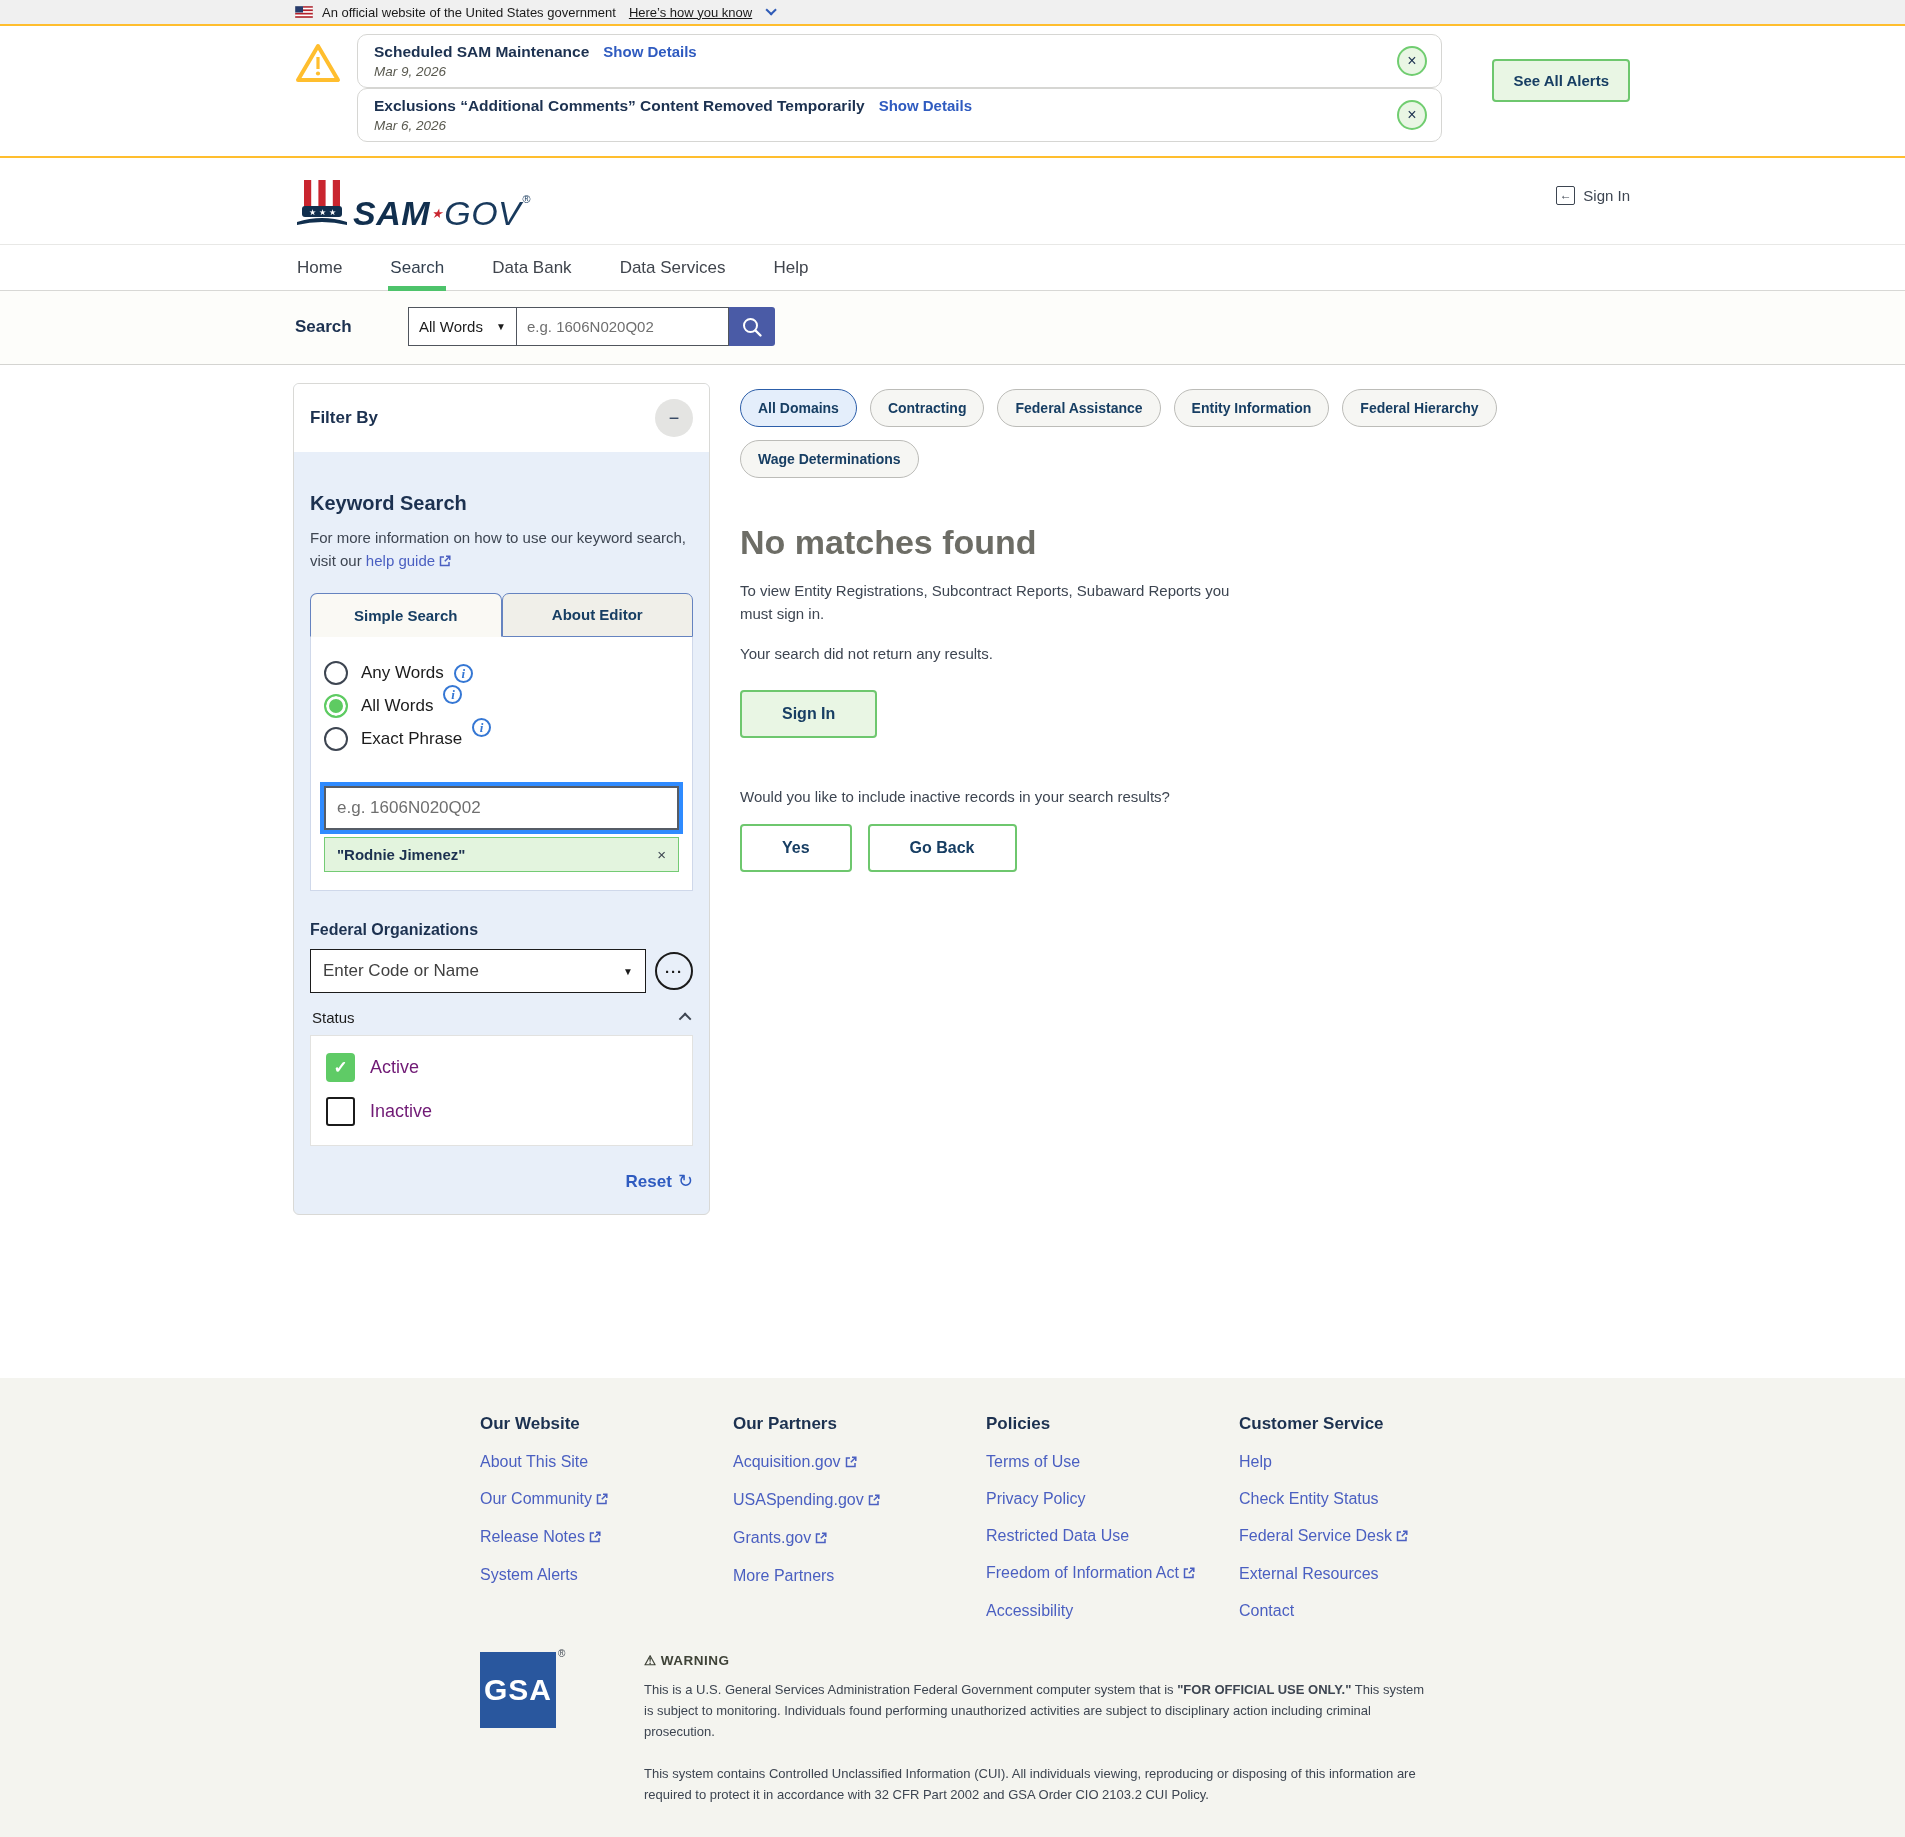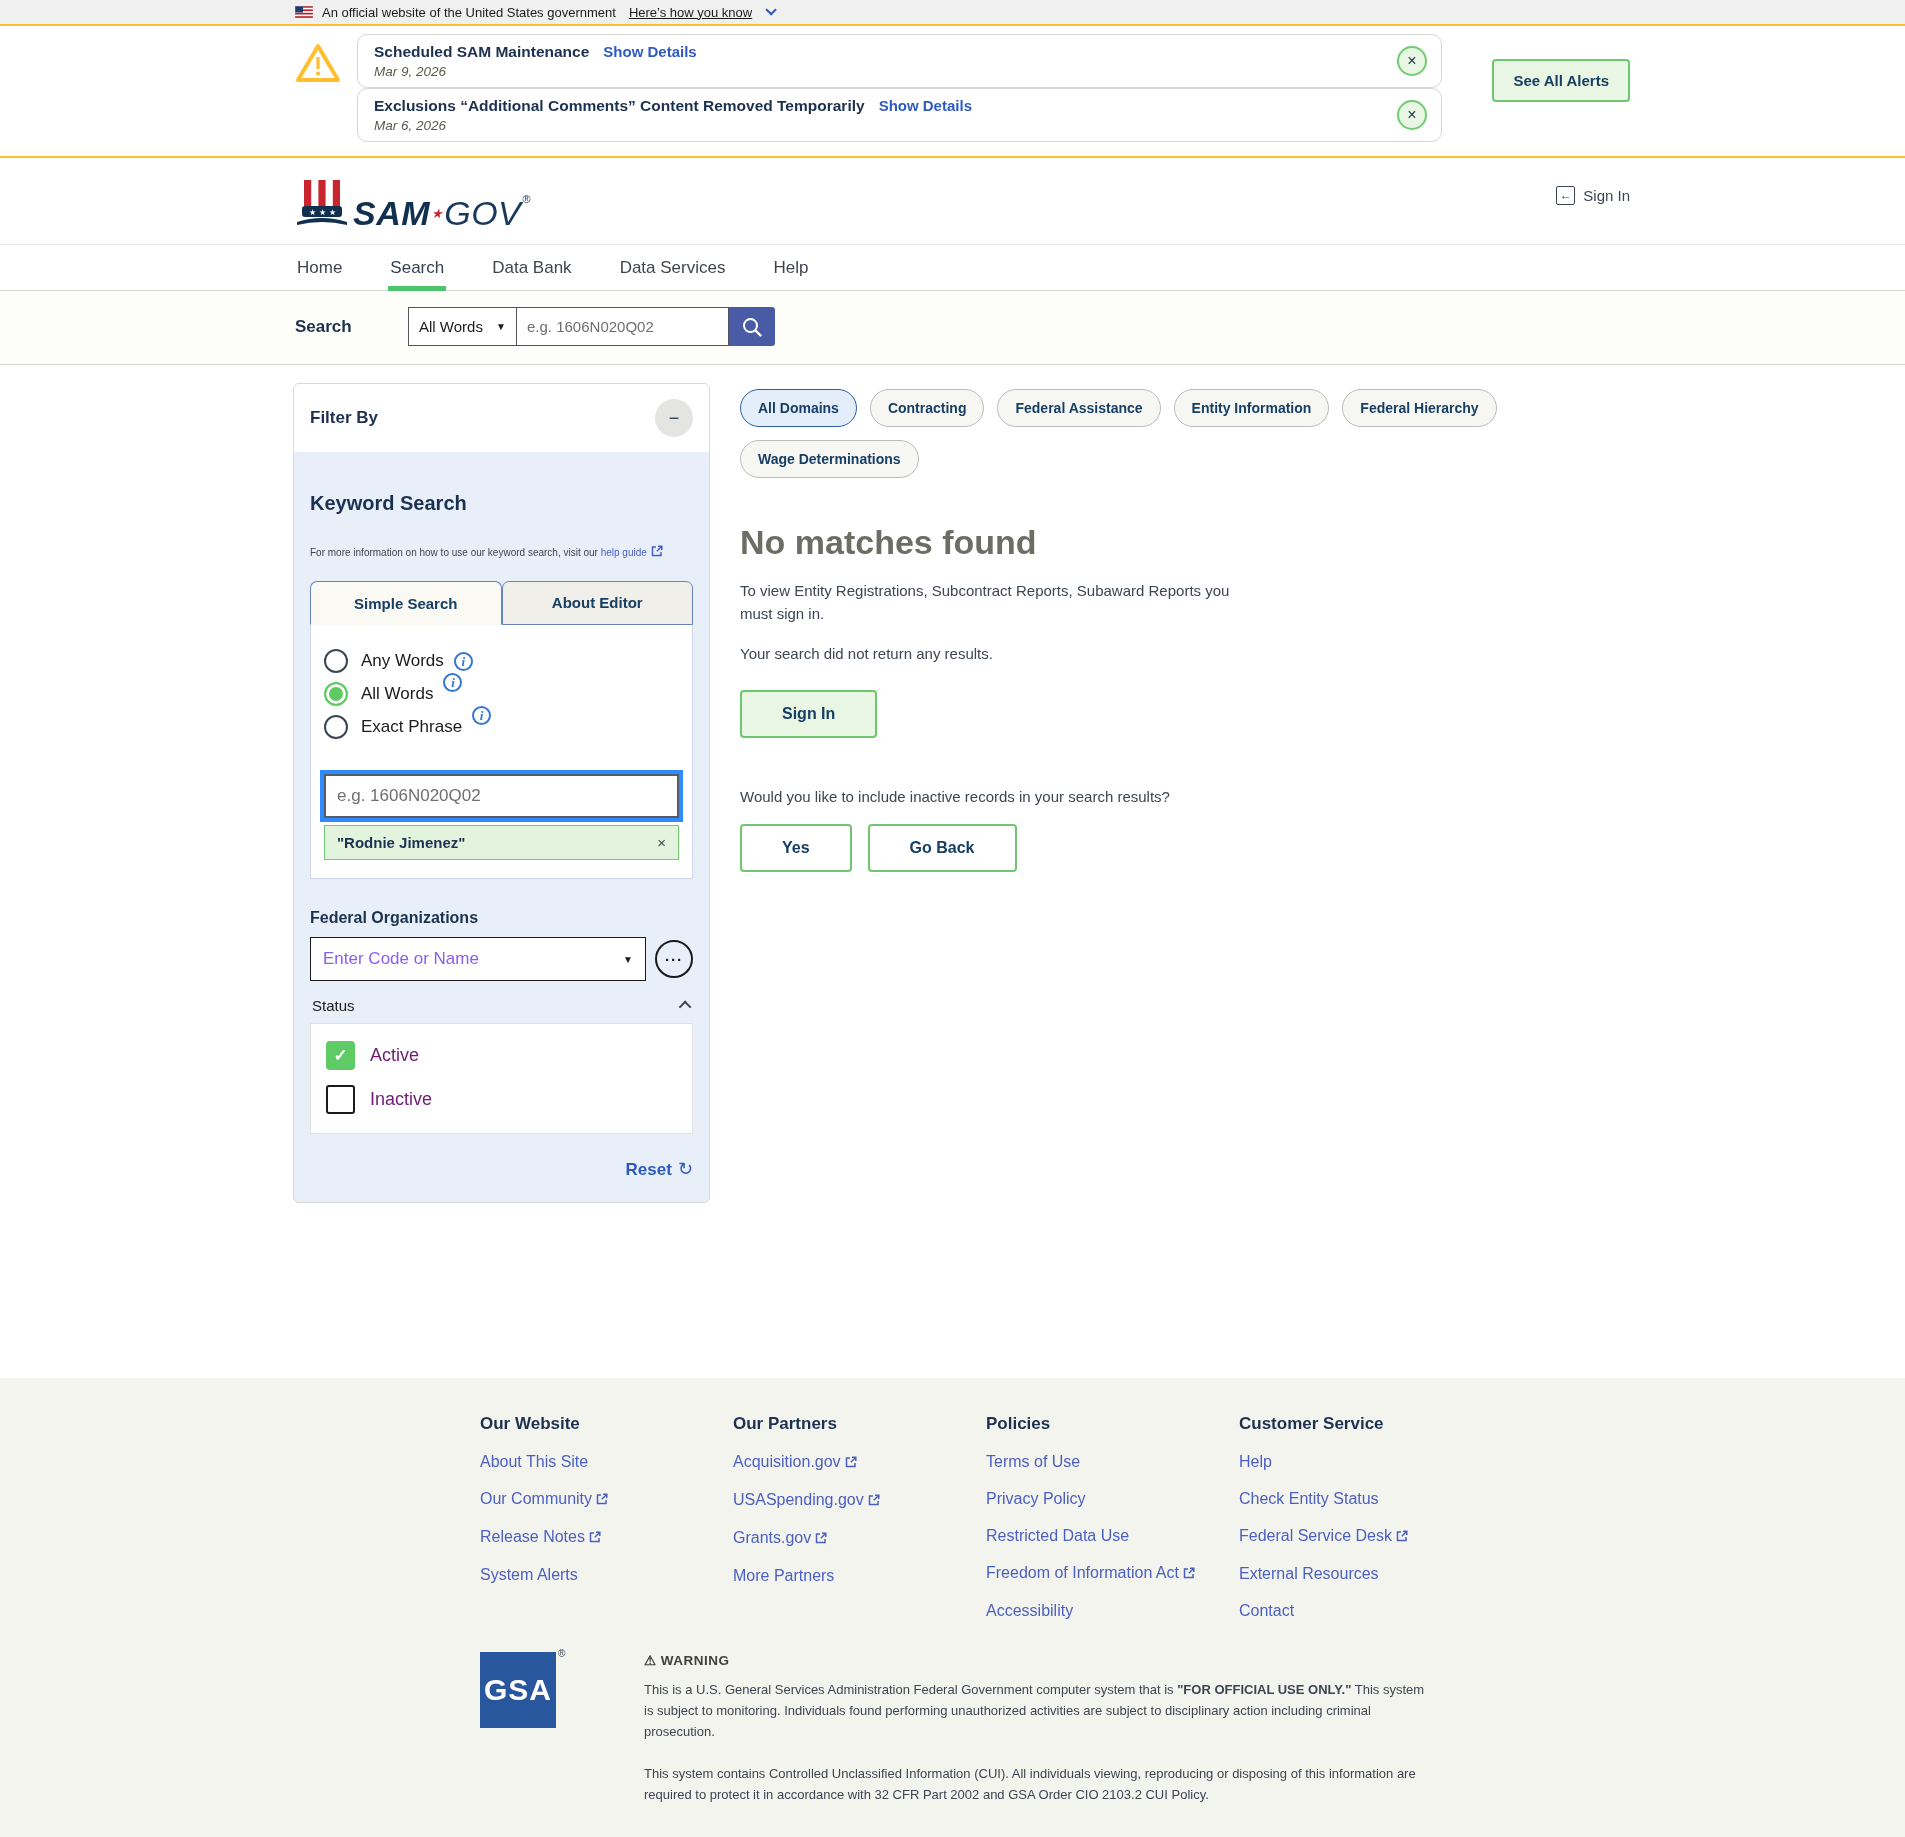--- a/index.html
+++ b/index.html
@@ -73,42 +73,42 @@
   
   .content { display:flex; gap:30px; padding:18px 0 0 293px; min-height:1013px; background:#fff; align-items:flex-start; }
 
   
   .filter-card { width:417px; border:1px solid #d9d9d6; border-radius:6px; overflow:hidden; background:#e8eff9; }
   .filter-header { background:#fff; padding:15px 16px; display:flex; justify-content:space-between; align-items:center;gap:40px; }
   .filter-title { font-weight:bold; font-size:17px; color:#1c3150; }
   .collapse-btn { width:38px; height:38px; border-radius:50%; border:none; background:#e4e4e2; color:#1c3150; font-size:18px; cursor:pointer; line-height:1; }
   .filter-body { padding:14px 16px 22px; }
   .kw-heading { font-size:20px; font-weight:bold; color:#1c3150; margin-top:26px; }
-  .kw-info { font-size:10px; color:#3d4551; line-height:1.5; margin-top:30px; }
+  .kw-info { font-size:15px; color:#3d4551; line-height:1.5; margin-top:12px; }
   .link-blue { color:#4a5fc1; }
   .ext-icon { display:inline-block; vertical-align:-1px; margin-left:4px; }
   .kw-tabs { display:flex; margin-top:20px; }
   .kw-tab { flex:1; text-align:center; font-weight:bold; font-size:15px; color:#173e63; padding:12px 4px; border:1px solid #6583c0; border-radius:7px 7px 0 0; background:#f0efe9; cursor:pointer; }
   .kw-tab.active { background:#faf9f4; border-bottom:1px solid #faf9f4; padding:13px 4px 12px; }
   .kw-panel { background:#fff; border:1px solid #cfd8ea; border-top:none; padding:24px 13px 18px; }
   .radio-row { display:flex; align-items:center; margin-bottom:9px; position:relative; }
   .radio-circle { width:24px; height:24px; border-radius:50%; border:2px solid #3d4551; background:#fff; margin-right:13px; flex:none; cursor:pointer; }
   .radio-circle.checked { border:2px solid #5ecb62; background:#5ecb62; box-shadow:inset 0 0 0 3px #ffffff; }
   .radio-label { font-size:17px; color:#1b1b1b; }
   .info-icon { width:19px; height:19px; border-radius:50%; border:2px solid #3577d4; color:#3577d4; font-family:"Liberation Serif", serif; font-style:italic; font-weight:bold; font-size:13px; line-height:16px; text-align:center; margin-left:10px; cursor:pointer; flex:none; }
   .info-icon.sup { transform:translateY(-12px); }
   .kw-input { width:100%; height:44px; border:2px solid #565c65; outline:4px solid #2f8bff; outline-offset:0px; margin-top:26px; padding:0 11px; font-size:17px; font-family:"Liberation Sans", sans-serif; }
   .kw-input::placeholder { color:#6f6f6f; }
   .chip { margin-top:7px; background:#e3f4de; border:1px solid #74cb74; padding:8px 12px; display:flex; justify-content:space-between; align-items:center; }
   .chip-label { font-weight:bold; font-size:15px; color:#1c3150; }
   .chip-x { color:#3d4551; font-size:15px; cursor:pointer; }
   .fedorg-heading { font-size:16px; font-weight:bold; color:#1c3150; margin-top:30px; }
   .fedorg-row { display:flex; align-items:center; gap:9px; margin-top:10px; }
   .combo { flex:1; height:44px; background:#fff; border:1px solid #1b1b1b; display:flex; align-items:center; justify-content:space-between; padding:0 12px; cursor:pointer; }
-  .combo-ph { color:#8b5cf6; font-size:17px; }
+  .combo-ph { color:#404040; font-size:17px; }
   .more-btn { width:38px; height:38px; border-radius:50%; border:2px solid #1b1b1b; background:transparent; color:#1b1b1b; font-size:15px; font-weight:bold; letter-spacing:1px; line-height:1; cursor:pointer; flex:none; }
   .status-row { display:flex; justify-content:space-between; align-items:center; margin-top:16px; padding:0 2px; }
   .status-label { font-size:15px; color:#1b1b1b; }
   .chev-up { width:9px; height:9px; border-left:2px solid #3d4551; border-top:2px solid #3d4551; transform:rotate(45deg) translateY(2px); cursor:pointer; }
   .status-box { background:#fff; border:1px solid #e2e2e0; margin-top:9px; padding:17px 15px; }
   .cb-row { display:flex; align-items:center; margin-bottom:15px; cursor:pointer; }
   .cb-row:last-child { margin-bottom:2px; }
   .cb { width:29px; height:29px; border-radius:4px; margin-right:15px; flex:none; }
   .cb.checked { background:#5fcb66; color:#fff; text-align:center; font-size:17px; font-weight:bold; line-height:29px; }
   .cb.unchecked { background:#fff; border:2px solid #1b1b1b; border-radius:3px; }

